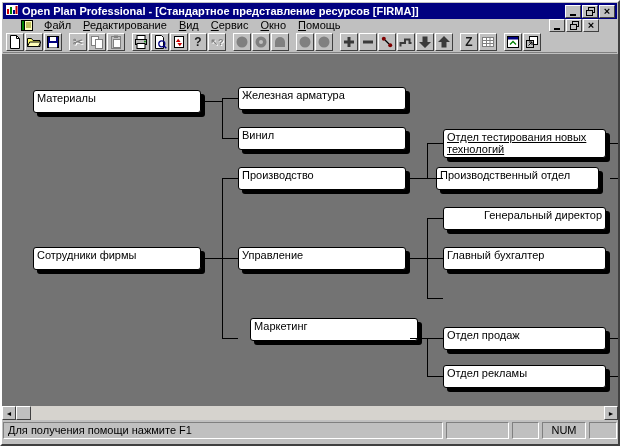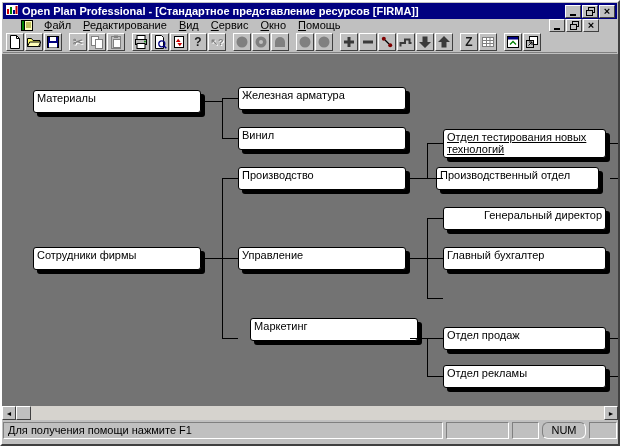--- a/index.html
+++ b/index.html
@@ -44,21 +44,21 @@
   .sbtn{position:absolute;top:0;width:14px;height:14px;background:#c0c0c0;border:1px solid;border-color:#fff #404040 #404040 #fff;
     font-size:7px;line-height:11px;text-align:center;padding:0;color:#000;}
   .sthumb{position:absolute;top:0;left:14px;width:15px;height:14px;background:#c0c0c0;
     border:1px solid;border-color:#fff #404040 #404040 #fff;}
   
   .statusbar{position:absolute;left:1px;right:1px;top:419px;height:19px;display:flex;gap:3px;align-items:center;padding:1px 0;}
   .spanel{height:17px;line-height:15px;background:#c0c0c0;border:1px solid;border-color:#808080 #fff #fff #808080;
     padding:0 4px;white-space:nowrap;overflow:hidden;}
   .spanel.msg{flex:1;}
   .spanel.w63{width:63px;}  .spanel.w27{width:27px;}
-  .spanel.num{width:44px;text-align:center;border-radius:6px;}
+  .spanel.num{width:44px;text-align:center;}
   .spanel.w28{width:28px;}
 </style>
 </head>
 <body>
 
 <div id="win">
 
   <div class="titlebar">
     <span style="display:inline-flex;">
       <svg width="14" height="14" viewBox="0 0 14 14">

